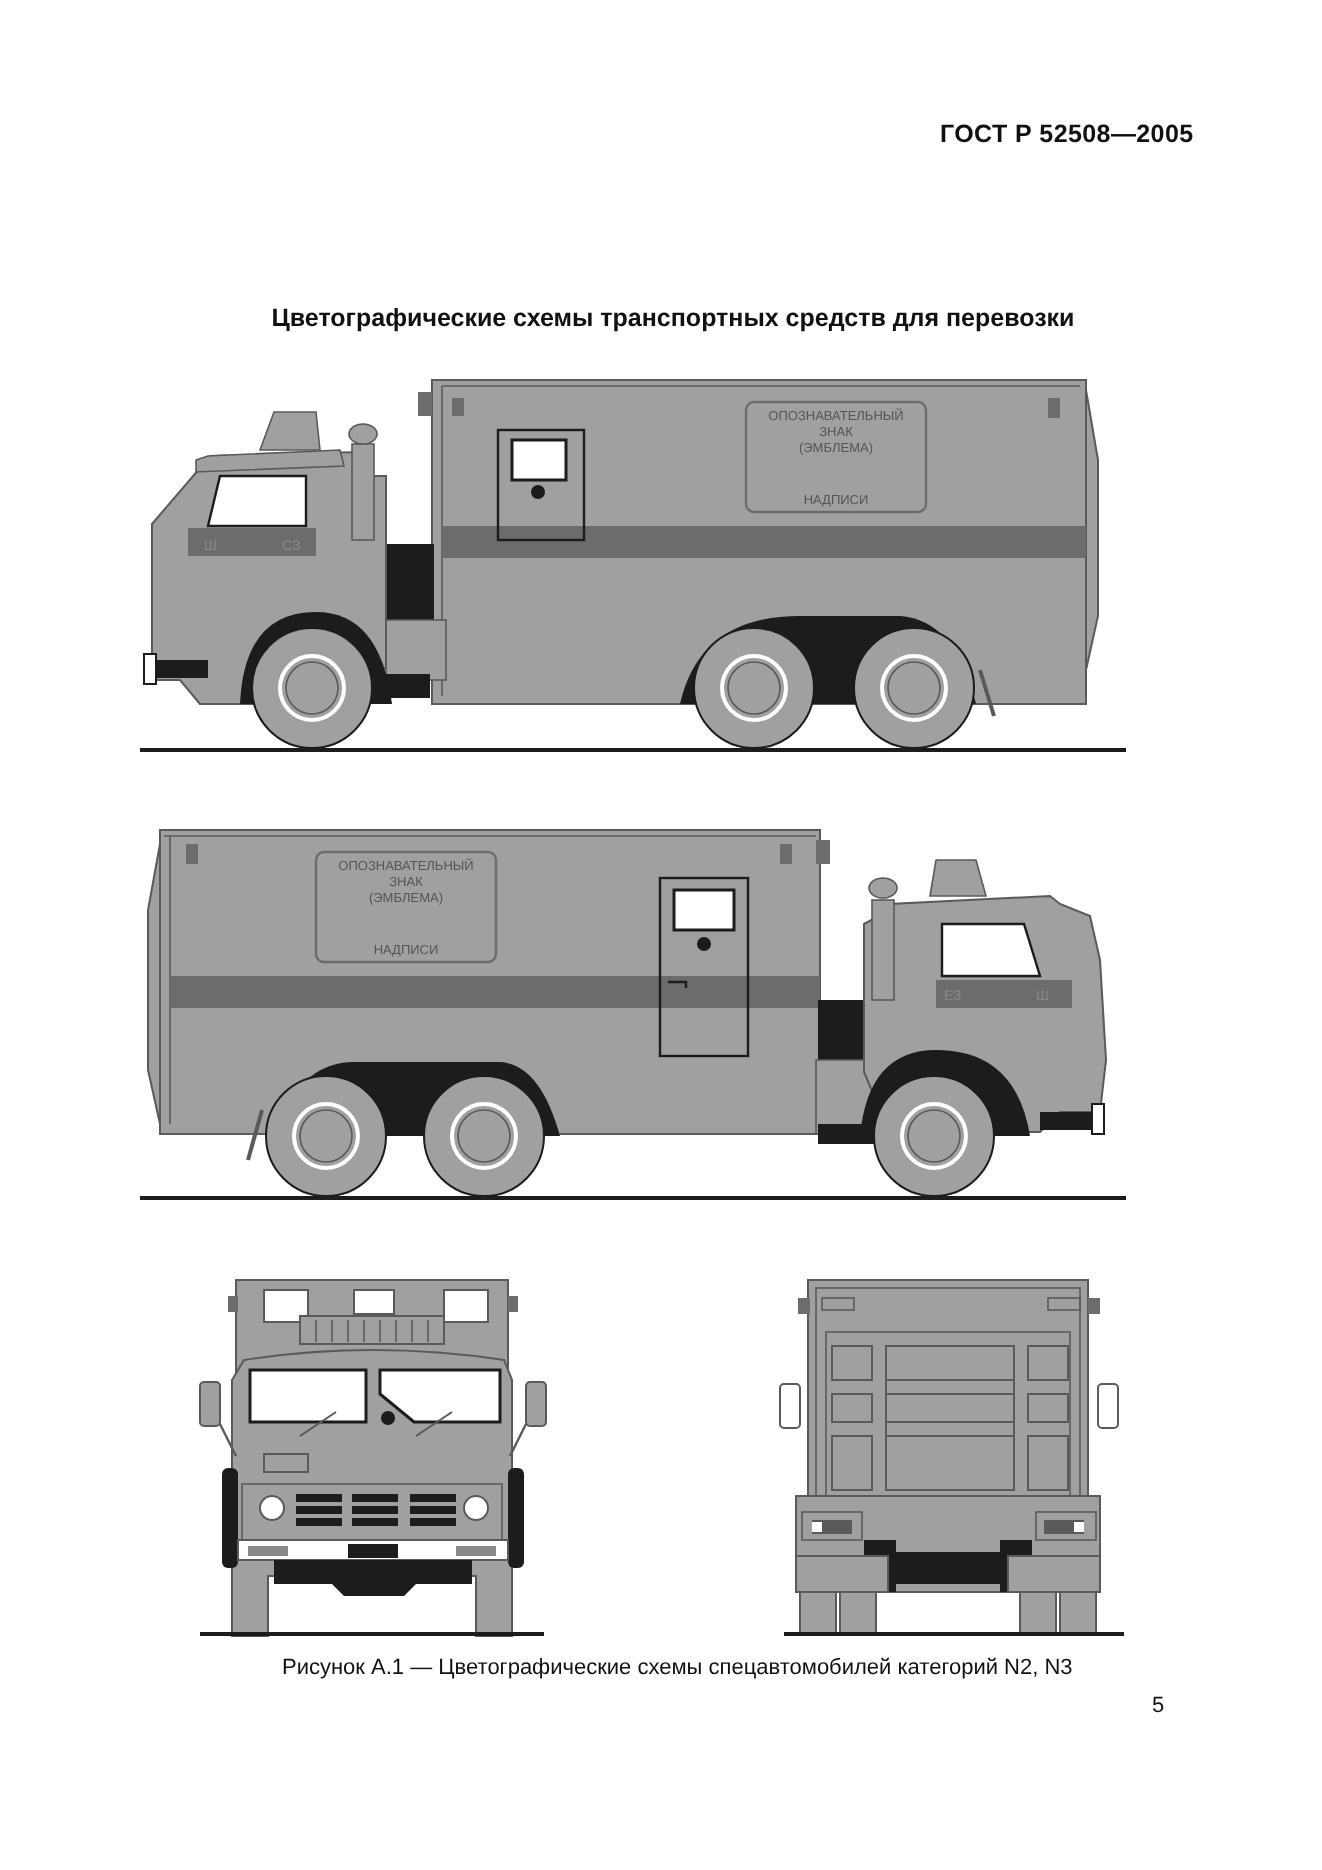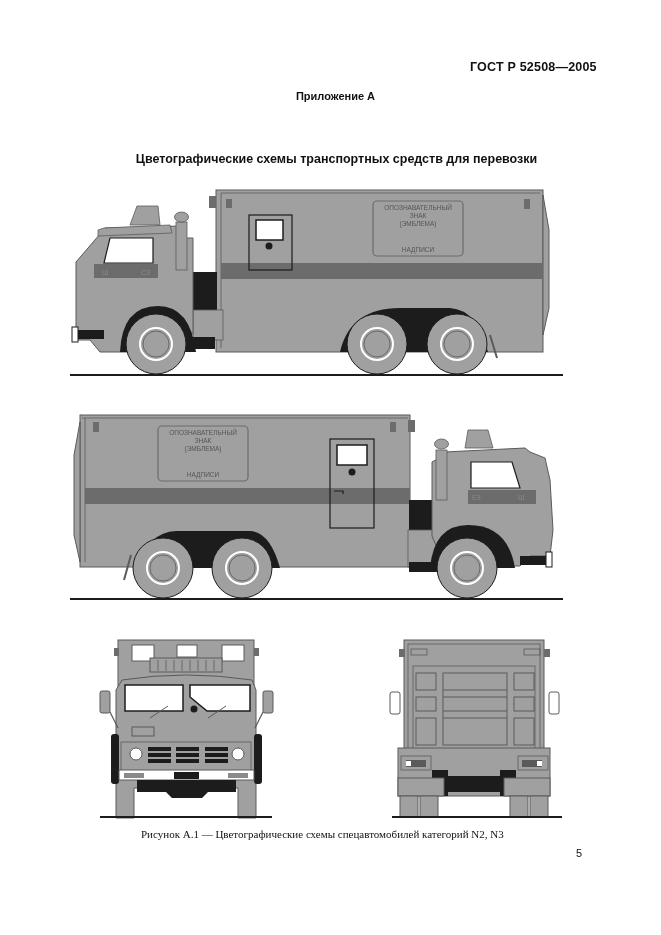--- a/index.html
+++ b/index.html
@@ -4,31 +4,30 @@
   <style>
     html, body { margin: 0; padding: 0; background: #ffffff; }
     body { width: 661px; height: 935px; position: relative; overflow: hidden;
            font-family: "Liberation Sans", sans-serif; color: #111; }
     .abs { position: absolute; }
     .std { left: 470px; top: 60px; font-size: 12.5px; font-weight: bold; letter-spacing: 0.2px; }
     .appendix { left: 0; width: 661px; top: 89px; text-align: center; font-size: 11px; font-weight: bold; line-height: 14px; }
     .appendix div { padding-left: 10px; }
     .title { left: 0; width: 661px; top: 151px; text-align: center; font-size: 12.5px; font-weight: bold; line-height: 16px; }
     .title div { padding-left: 12px; }
-    .caption { left: 141px; top: 828px; font-size: 11px; font-family: Liberation Serif, serif; }
+    .caption { left: 141px; top: 828px; font-size: 11px; }
     .pagenum { left: 576px; top: 847px; font-size: 11px; }
     svg text { font-family: "Liberation Sans", sans-serif; }
   </style>
 </head>
 <body>
 
 <div class="abs std">ГОСТ Р 52508—2005</div>
 
 <div class="abs appendix">
-  <div>Приложение А</div>
 </div>
 
 <div class="abs title">
   <div>Цветографические схемы транспортных средств для перевозки</div>
 </div>
 
 <svg class="abs" style="left:0;top:0" width="661" height="935" viewBox="0 0 661 935">
   <g>
 
     <rect x="216" y="190" width="327" height="162" fill="#a0a0a0" stroke="#5a5a5a" stroke-width="1"></rect>

